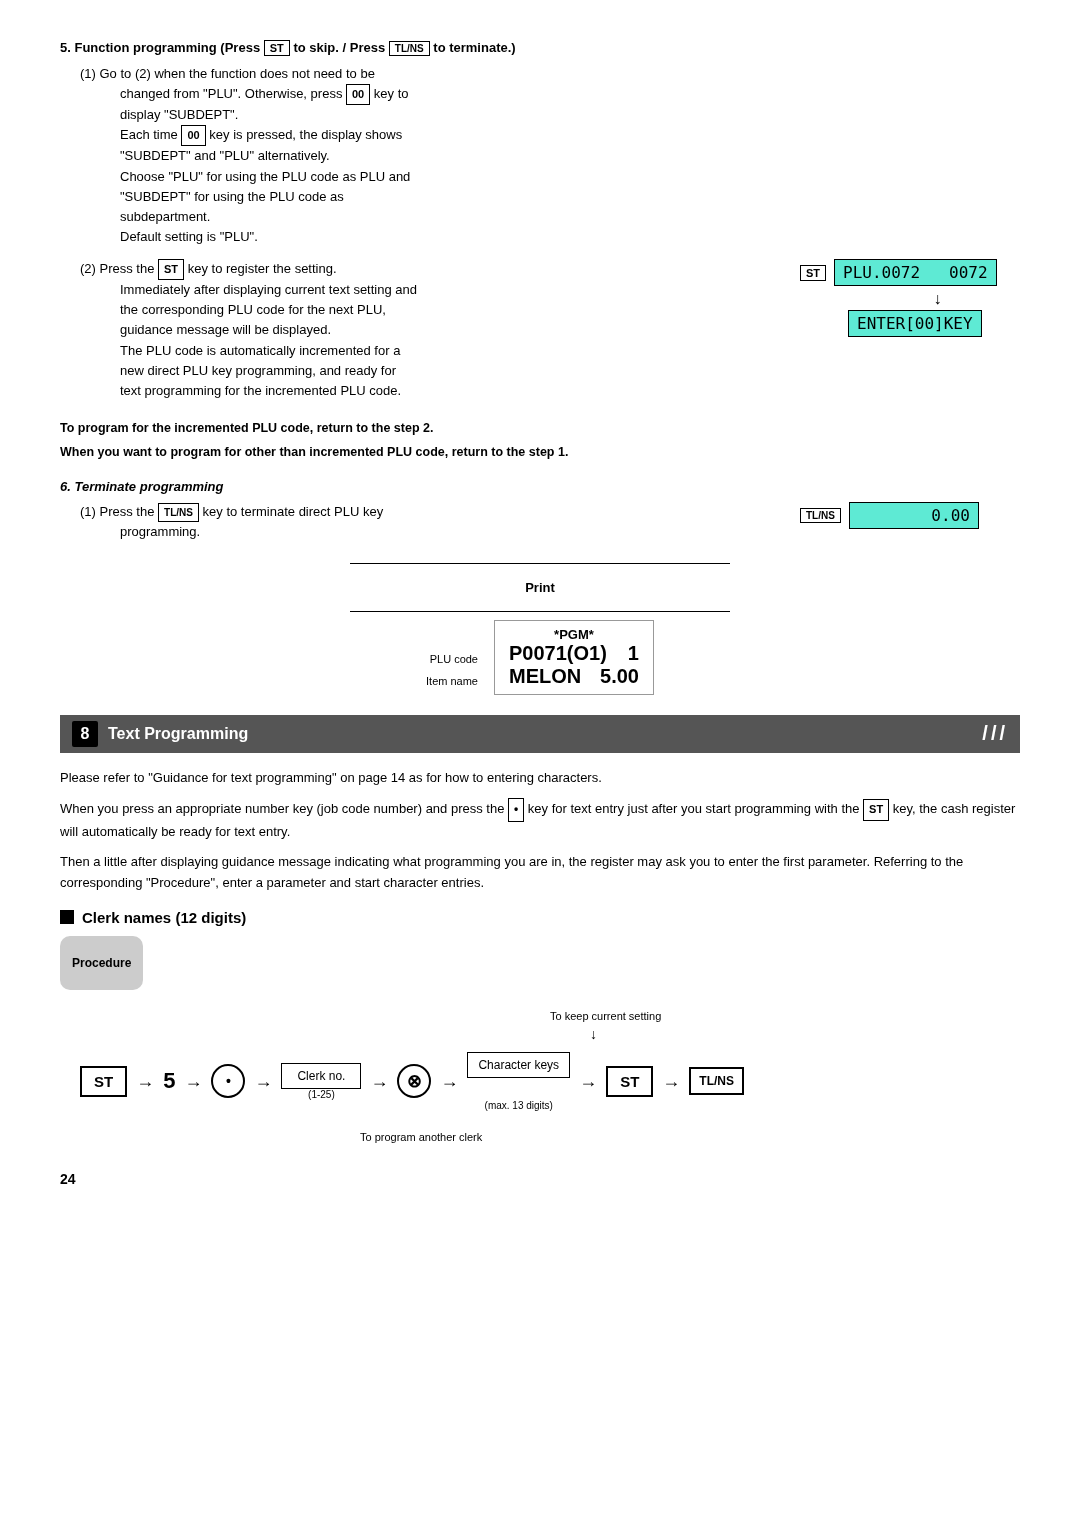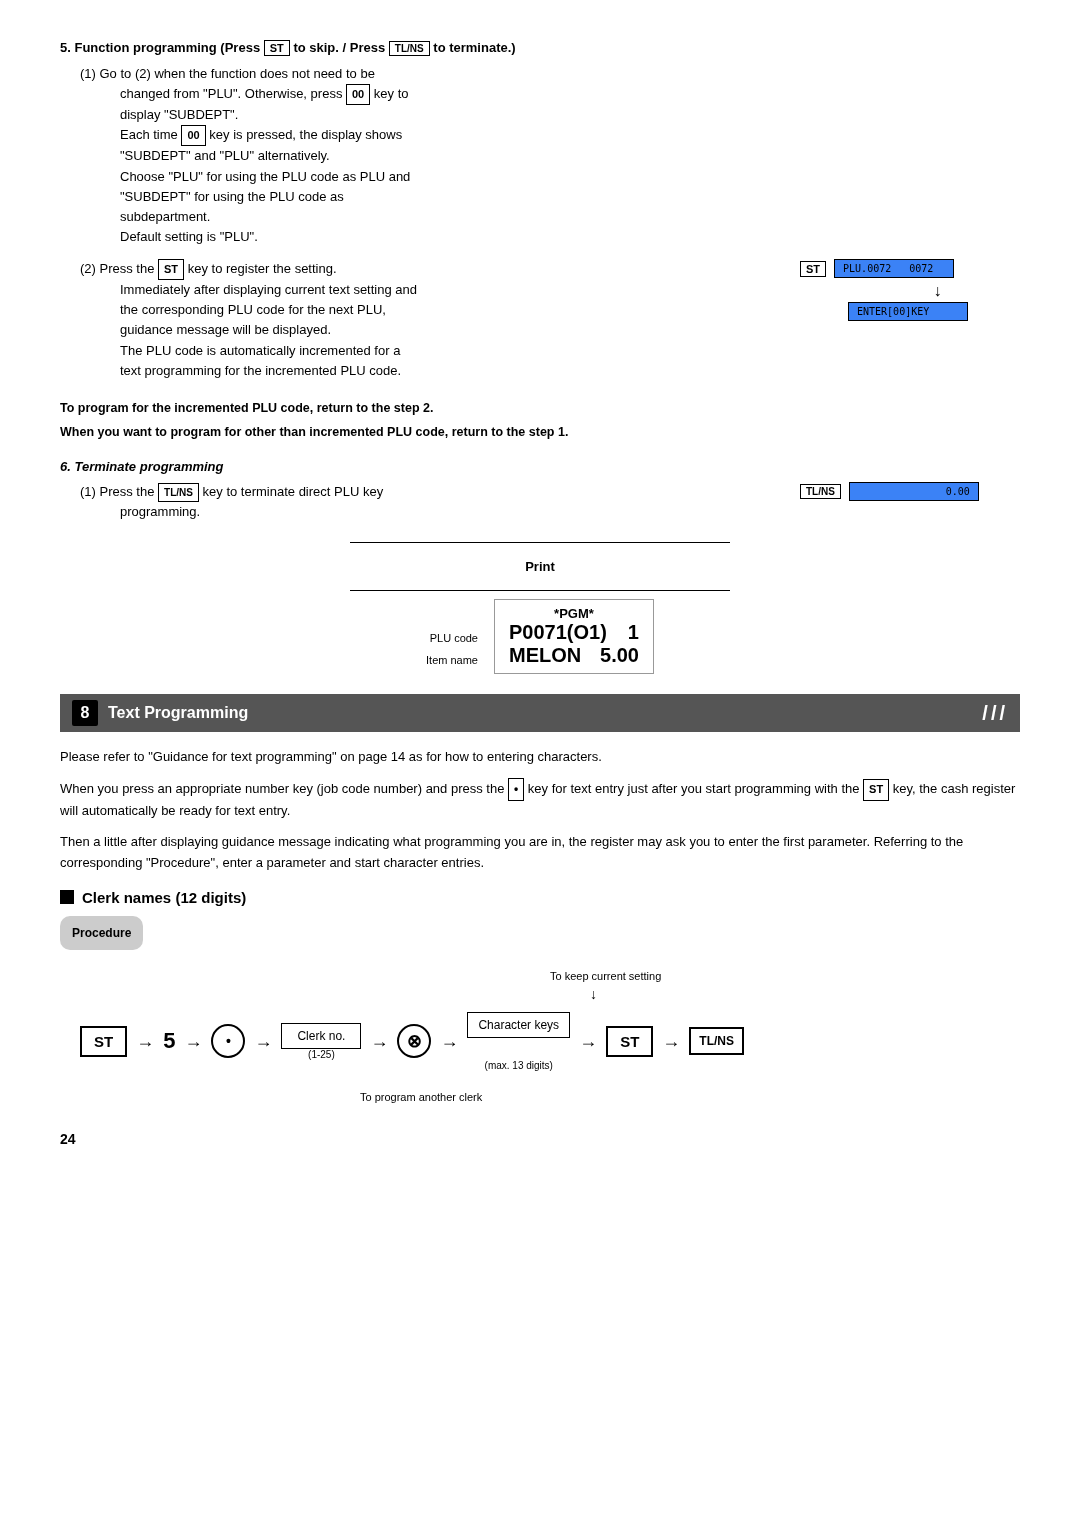--- a/index.html
+++ b/index.html
@@ -20,26 +20,26 @@
     .section5-title {
       font-weight: bold;
       margin-bottom: 8px;
       font-size: 13px;
     }
 
     
     .display-box {
       border: 1px solid #000;
       padding: 3px 8px;
-      font-size: 10px;
+      font-size: 16px;
       font-family: monospace;
       display: inline-block;
       min-width: 120px;
       text-align: left;
-      background: #3b82f6;
+      background: #5eead4;
     }
     .display-row {
       display: flex;
       align-items: center;
       margin-bottom: 4px;
       gap: 8px;
     }
     .key-label {
       display: inline-block;
       border: 1px solid #000;
@@ -116,21 +116,21 @@
       width: 14px;
       height: 14px;
       background: #000;
       display: inline-block;
       flex-shrink: 0;
     }
     .procedure-badge {
       display: inline-block;
       background: #ccc;
       border-radius: 10px;
-      padding: 10px 12px;
+      padding: 20px 12px;
       font-size: 12px;
       font-weight: bold;
       margin-bottom: 12px;
     }
     .proc-box {
       border: 2px solid #000;
       padding: 5px 12px;
       font-size: 15px;
       font-weight: bold;
       background: #fff;
@@ -290,20 +290,21 @@
     <div class="step-pair-diagram"></div>
   </div>
 
   <div class="step-pair">
     <div class="step-pair-text indent1">
       <p>(2) Press the <span class="key-label">ST</span> key to register the setting.</p>
       <p class="indent2">Immediately after displaying current text setting and</p>
       <p class="indent2">the corresponding PLU code for the next PLU,</p>
       <p class="indent2">guidance message will be displayed.</p>
       <p class="indent2">The PLU code is automatically incremented for a</p>
+      <p class="indent2">new direct PLU key programming, and ready for</p>
       <p class="indent2">text programming for the incremented PLU code.</p>
     </div>
     <div class="step-pair-diagram">
       <div style="margin-top: 0px;">
         <div class="display-row">
           <span class="key-label">ST</span>
           <span class="display-box monospace">PLU.0072&nbsp;&nbsp;&nbsp;0072</span>
         </div>
         <div class="arrow-down">↓</div>
         <div class="display-row">

